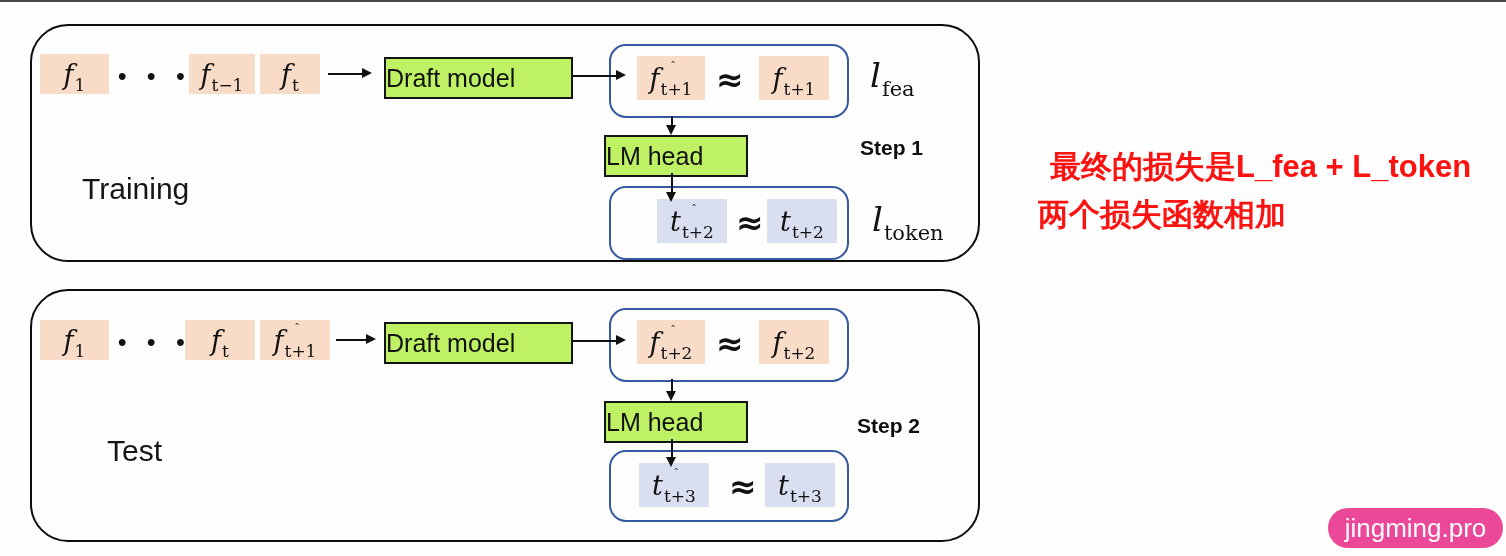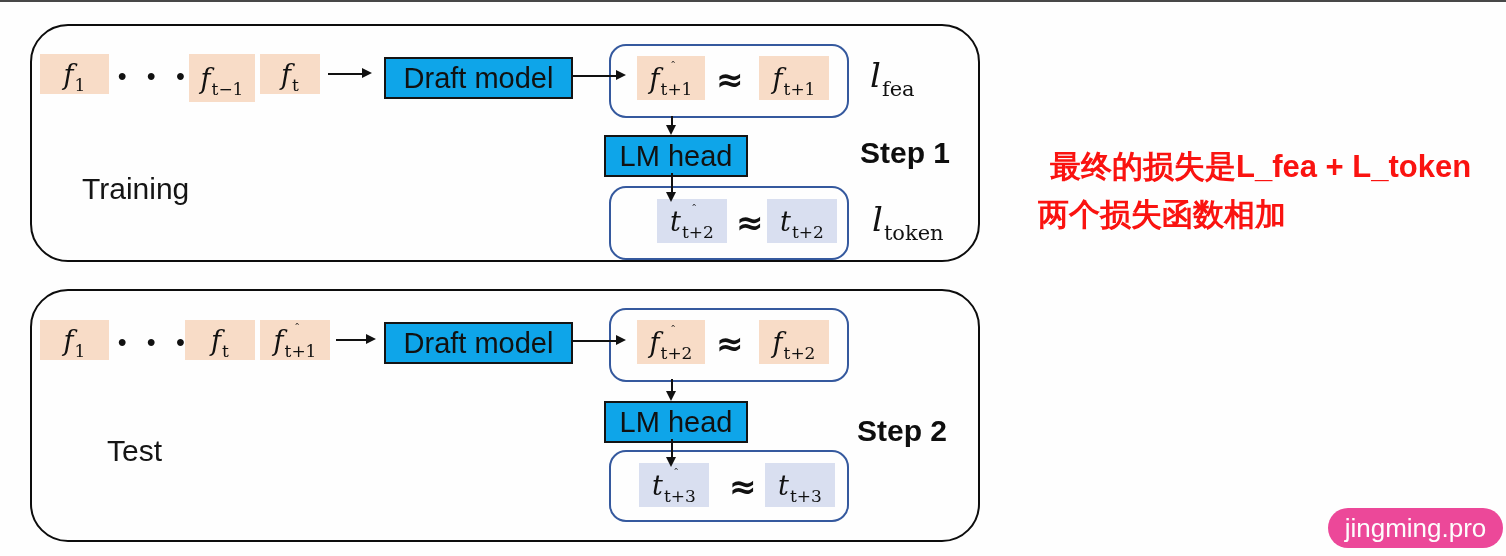--- a/index.html
+++ b/index.html
@@ -24,36 +24,36 @@
   .chip.blue{background:#d9dff0;}
   .bwrap{position:relative;display:inline-block;}
   .base{font-style:italic;font-size:27px;}
   .subtx{font-size:17px;position:relative;top:7px;margin-left:1px;font-style:normal;}
   .hat{position:absolute;left:55%;transform:translateX(-50%);top:-0.34em;font-size:0.72em;font-style:normal;line-height:1;}
 
   .dots{position:absolute;font-size:24px;font-weight:700;letter-spacing:7px;color:#111;}
 
   
   .ybox{
-    position:absolute;display:flex;align-items:center;justify-content:center;
-    background:#0ea5e9;border:2.2px solid #141414;font-size:29px;color:#111;
+    position:absolute;display:flex;align-items:center;justify-content:flex-start;
+    background:#bef264;border:2.2px solid #141414;font-size:25px;color:#111;
   }
 
   
   .cmp{position:absolute;border:2.5px solid #35599e;border-radius:17px;background:transparent;}
   .approx{
     position:absolute;font-family:"DejaVu Sans",sans-serif;font-weight:700;font-size:33px;color:#111;
   }
 
   
   .loss{position:absolute;font-family:"DejaVu Serif",serif;line-height:1;}
   .loss .base{font-size:34px;}
   .loss .subtx{font-size:21px;top:9px;}
 
-  .step{position:absolute;font-size:30px;font-weight:700;color:#0e0e0e;}
+  .step{position:absolute;font-size:21px;font-weight:700;color:#0e0e0e;}
 
   
   .ha{position:absolute;height:0;border-top:2.5px solid #111;z-index:6;}
   .ha::after{
     content:"";position:absolute;right:-10px;top:-7px;width:0;height:0;
     border-left:10px solid #111;border-top:5.5px solid transparent;border-bottom:5.5px solid transparent;
   }
   .va{position:absolute;width:0;border-left:2.5px solid #111;z-index:6;}
   .va::after{
     content:"";position:absolute;bottom:-10px;left:-7px;width:0;height:0;
@@ -78,21 +78,21 @@
   <div class="topline"></div>
 
   <div class="panel training">
 
     <span class="chip pink" style="left:8px;top:28px;width:69px;height:40px;">
       <span class="bwrap"><span class="base">f</span><span class="subtx">1</span></span>
     </span>
 
     <span class="dots" style="left:86px;top:36px;">• • •</span>
 
-    <span class="chip pink" style="left:157px;top:28px;width:66px;height:48px;">
+    <span class="chip pink" style="left:157px;top:28px;width:66px;height:40px;">
       <span class="bwrap"><span class="base">f</span><span class="subtx">t−1</span></span>
     </span>
 
     <span class="chip pink" style="left:228px;top:28px;width:60px;height:40px;">
       <span class="bwrap"><span class="base">f</span><span class="subtx">t</span></span>
     </span>
 
     <div class="ha" style="left:296px;top:47px;width:34px;"></div>
 
     <div class="ybox" style="left:352px;top:31px;width:185px;height:38px;">

